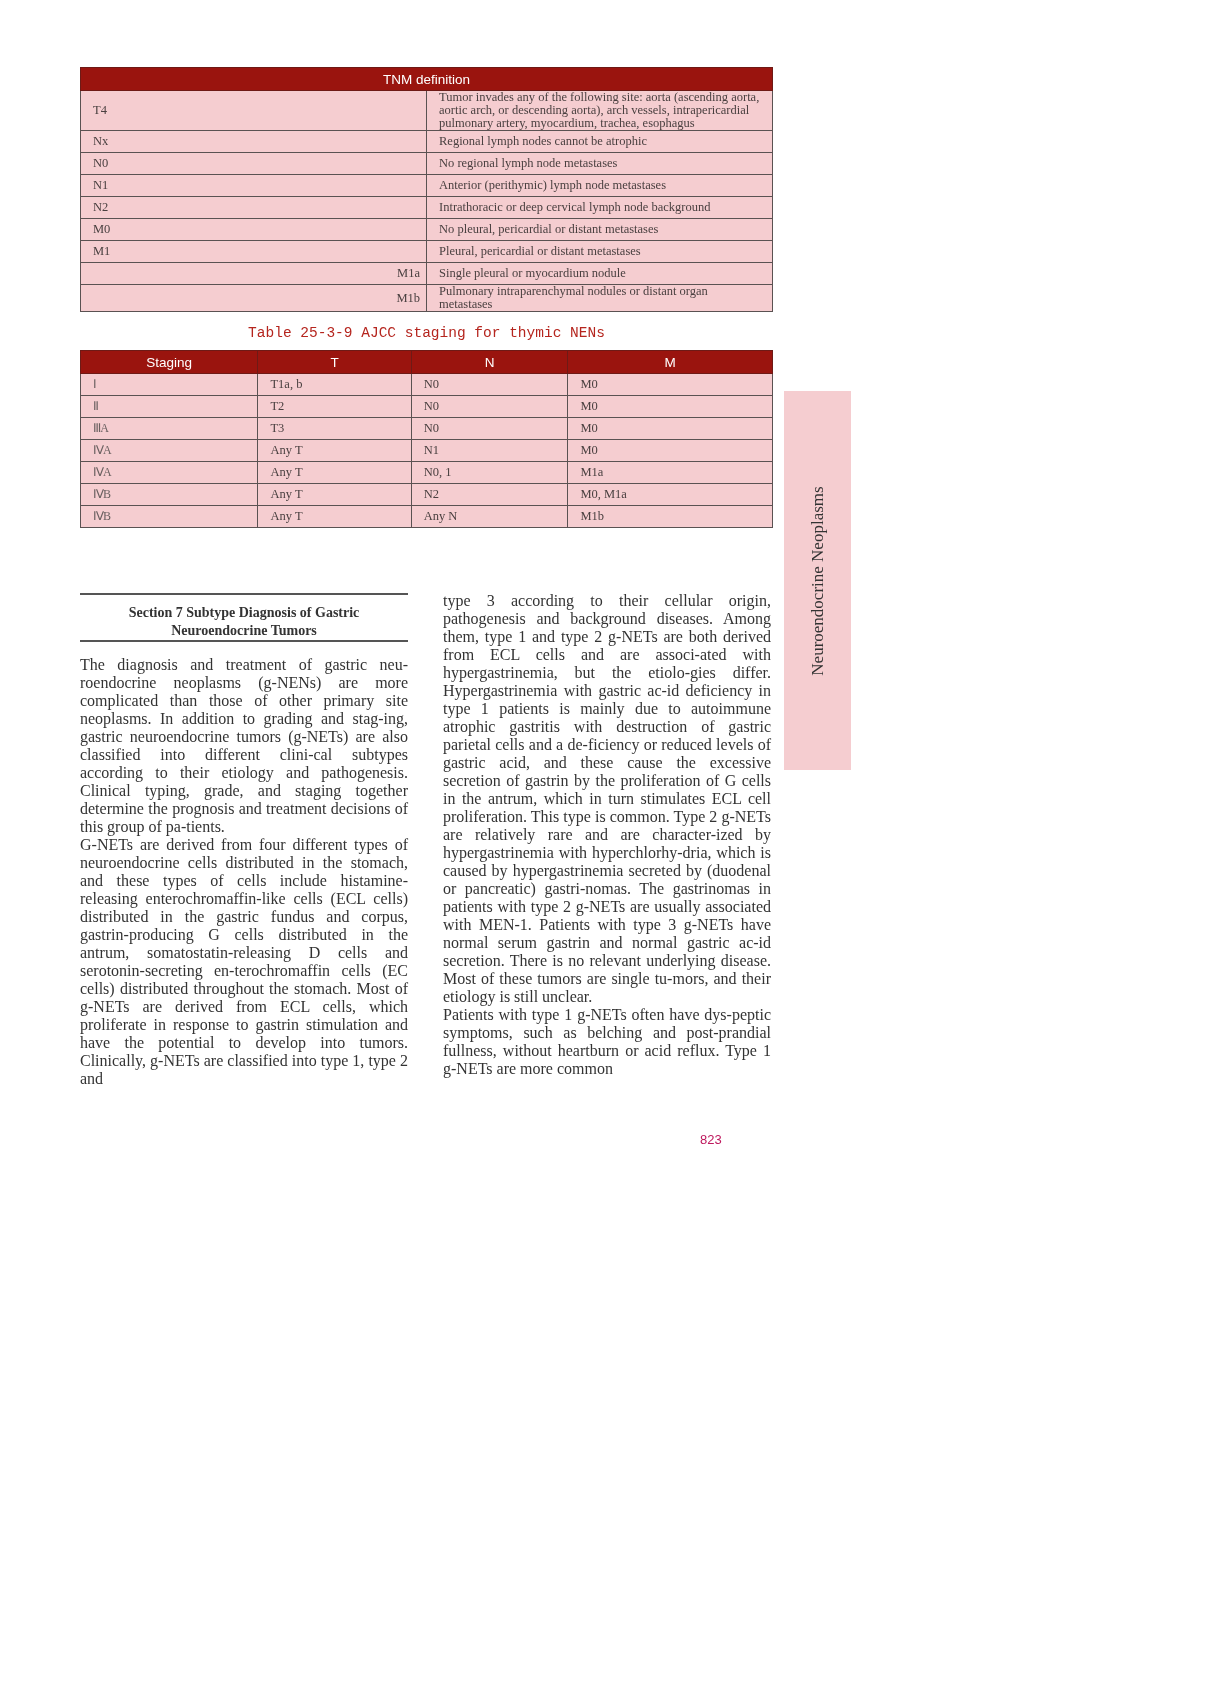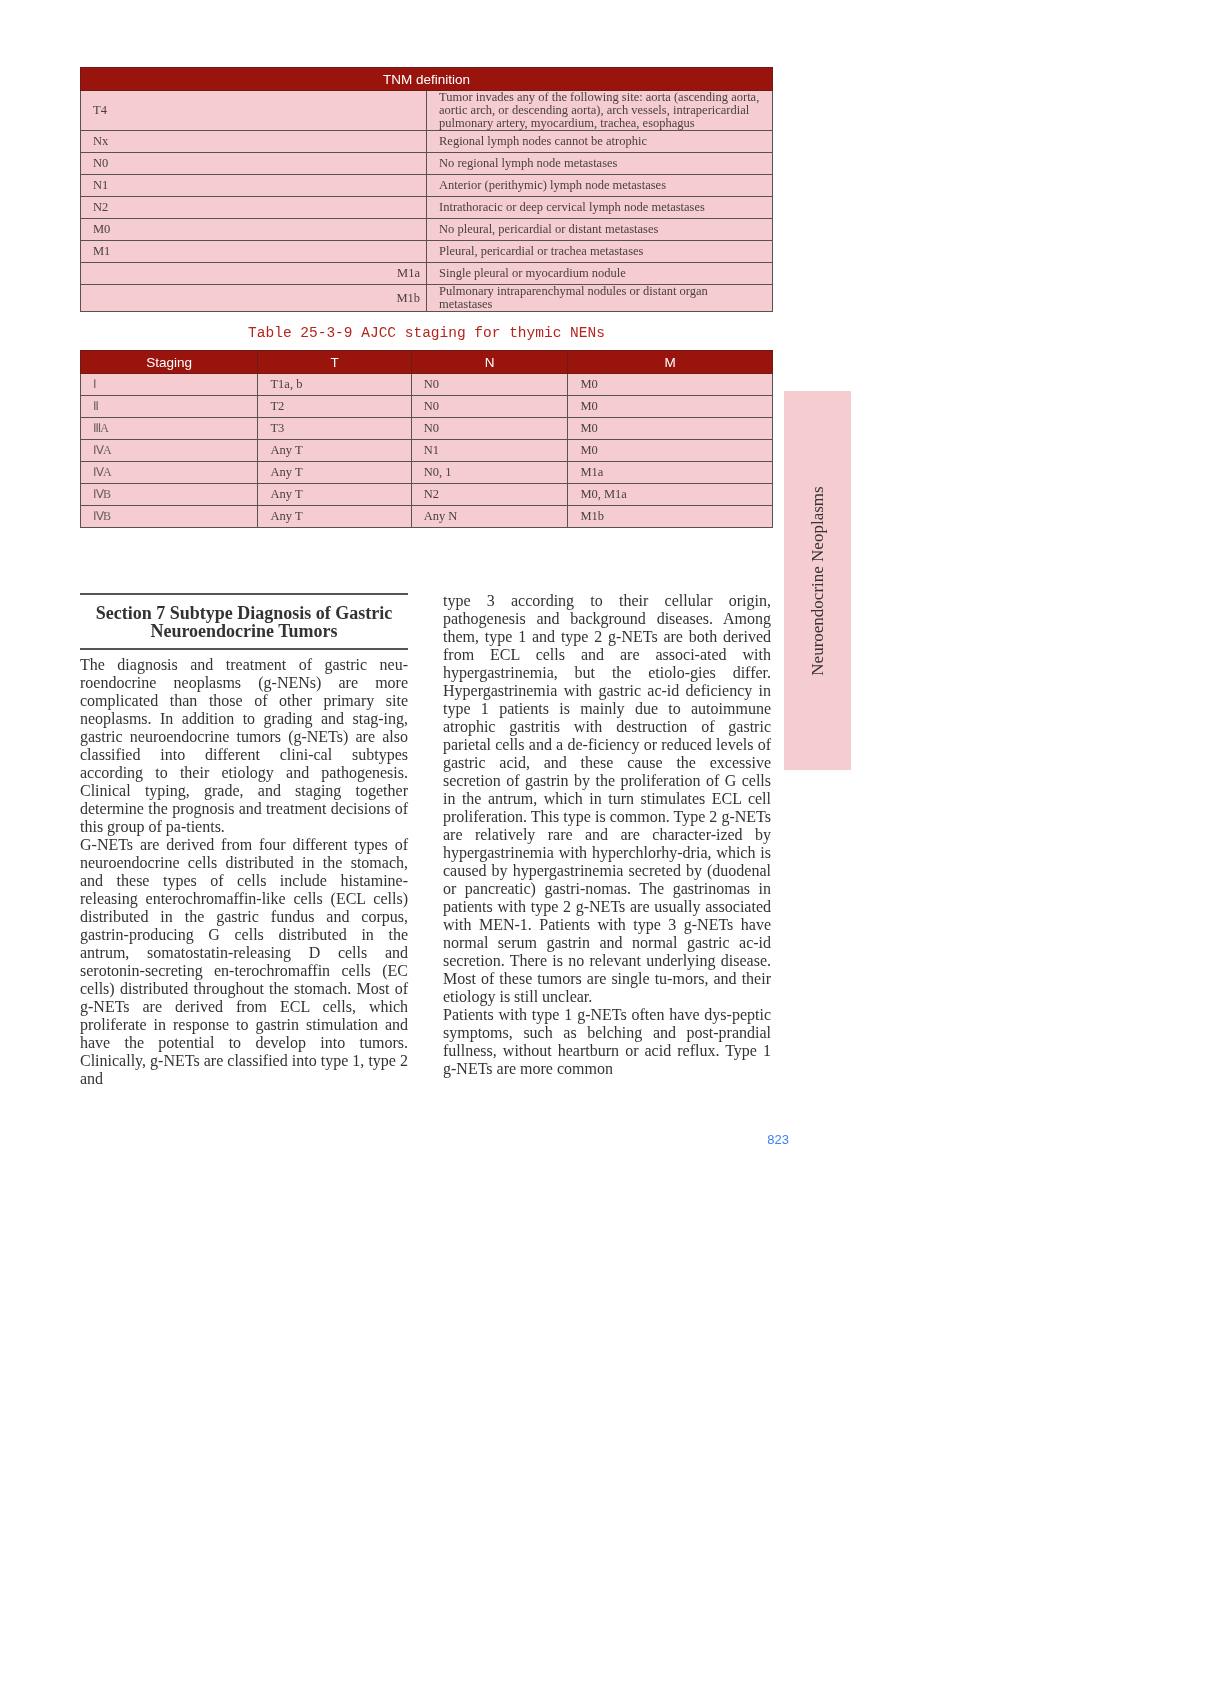--- a/index.html
+++ b/index.html
@@ -65,25 +65,25 @@
     }
 
     
     .section-heading {
       position: absolute;
       left: 80px;
       top: 593px;
       width: 328px;
       border-top: 2px solid #555555;
       border-bottom: 2px solid #555555;
-      padding: 9px 0 8px 0;
+      padding: 9px 0 0 0;
       text-align: center;
       font-family: "Liberation Serif", serif;
       font-weight: bold;
-      font-size: 18px;
+      font-size: 14px;
       line-height: 18px;
       color: #333333;
     }
 
     
     .col {
       position: absolute;
       width: 328px;
       font-family: "Liberation Serif", serif;
       font-size: 16px;
@@ -110,27 +110,27 @@
       top: 50%;
       transform: translate(-50%, -50%) rotate(-90deg);
       white-space: nowrap;
       font-family: "Liberation Serif", serif;
       font-size: 17px;
       color: #333333;
     }
 
     .page-number {
       position: absolute;
-      left: 716px;
+      left: 700px;
       top: 1132px;
       width: 73px;
-      text-align: right;
+      text-align: left;
       font-family: "Liberation Sans", sans-serif;
       font-size: 13px;
-      color: #3b82f6;
+      color: #be185d;
     }
   </style>
 </head>
 <body>
 
 <table class="tnm-table">
   <thead>
     <tr>
       <th colspan="2">TNM definition</th>
     </tr>
@@ -147,29 +147,29 @@
     <tr>
       <td class="code">N0</td>
       <td>No regional lymph node metastases</td>
     </tr>
     <tr>
       <td class="code">N1</td>
       <td>Anterior (perithymic) lymph node metastases</td>
     </tr>
     <tr>
       <td class="code">N2</td>
-      <td>Intrathoracic or deep cervical lymph node metastases</td>
+      <td>Intrathoracic or deep cervical lymph node background</td>
     </tr>
     <tr>
       <td class="code">M0</td>
       <td>No pleural, pericardial or distant metastases</td>
     </tr>
     <tr>
       <td class="code">M1</td>
-      <td>Pleural, pericardial or trachea metastases</td>
+      <td>Pleural, pericardial or distant metastases</td>
     </tr>
     <tr>
       <td class="code sub">M1a</td>
       <td>Single pleural or myocardium nodule</td>
     </tr>
     <tr>
       <td class="code sub">M1b</td>
       <td>Pulmonary intraparenchymal nodules or distant organ metastases</td>
     </tr>
   </tbody>

